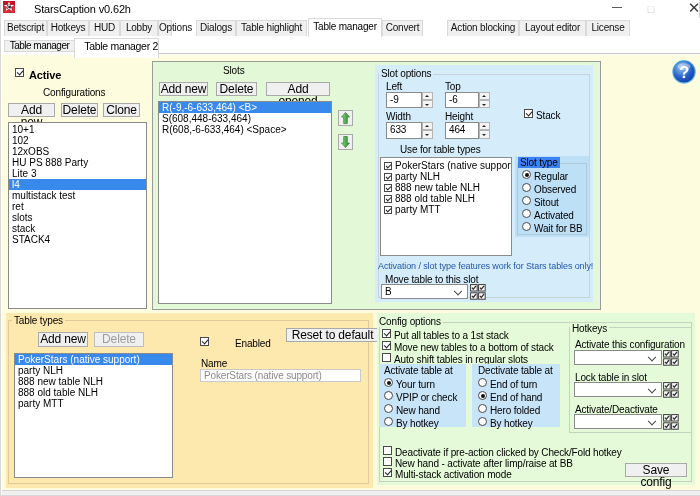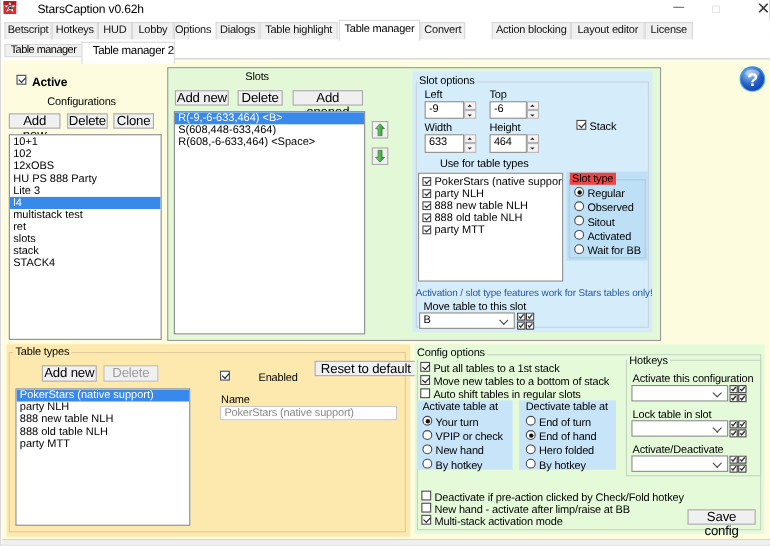--- a/index.html
+++ b/index.html
@@ -178,21 +178,21 @@
   <div class="lb" style="left:379px;top:157px;width:132px;height:99px;padding-top:2px;">
     <div class="li"><span class="icb"></span>PokerStars (native support)</div>
     <div class="li"><span class="icb"></span>party NLH</div>
     <div class="li"><span class="icb"></span>888 new table NLH</div>
     <div class="li"><span class="icb"></span>888 old table NLH</div>
     <div class="li"><span class="icb"></span>party MTT</div>
   </div>
 
   <div class="abs" style="left:514px;top:156px;width:74px;height:81px;background:#BEE0F7;"></div>
   <div class="fs" style="left:516px;top:163px;width:70px;height:72px;border-color:#AFC9DB;"></div>
-  <div class="leg" style="left:517px;top:157px;background:#ef4444;">Slot type</div>
+  <div class="leg" style="left:517px;top:157px;background:#3b82f6;">Slot type</div>
   <div class="rb c" style="left:521px;top:170px;"></div>
     <div class="lbl" style="left:533px;top:171px;">Regular</div>
   <div class="rb" style="left:521px;top:183px;"></div>
     <div class="lbl" style="left:533px;top:184px;">Observed</div>
   <div class="rb" style="left:521px;top:196px;"></div>
     <div class="lbl" style="left:533px;top:197px;">Sitout</div>
   <div class="rb" style="left:521px;top:209px;"></div>
     <div class="lbl" style="left:533px;top:210px;">Activated</div>
   <div class="rb" style="left:521px;top:222px;"></div>
     <div class="lbl" style="left:533px;top:223px;">Wait for BB</div>

